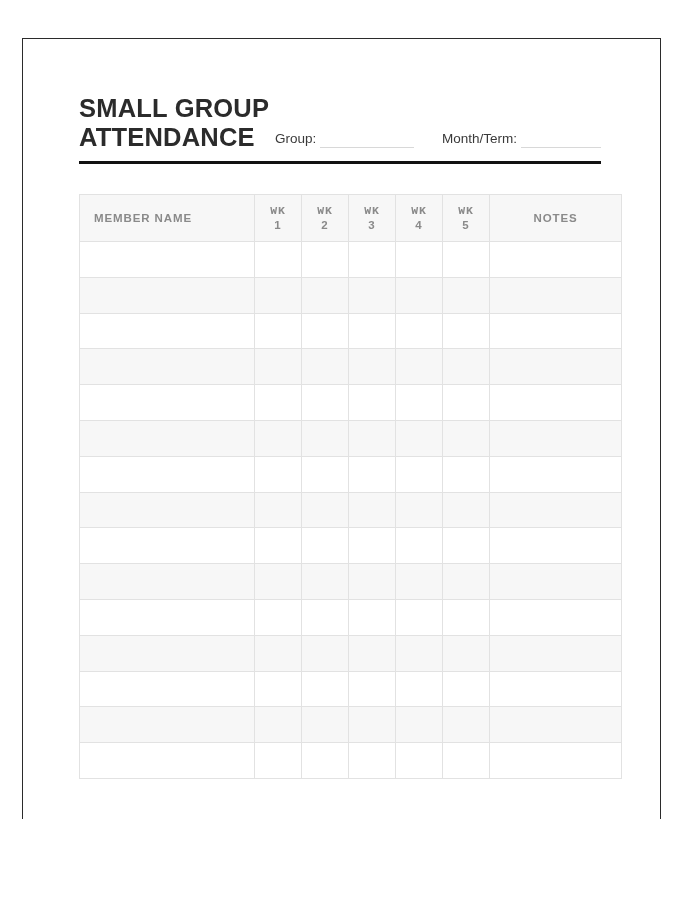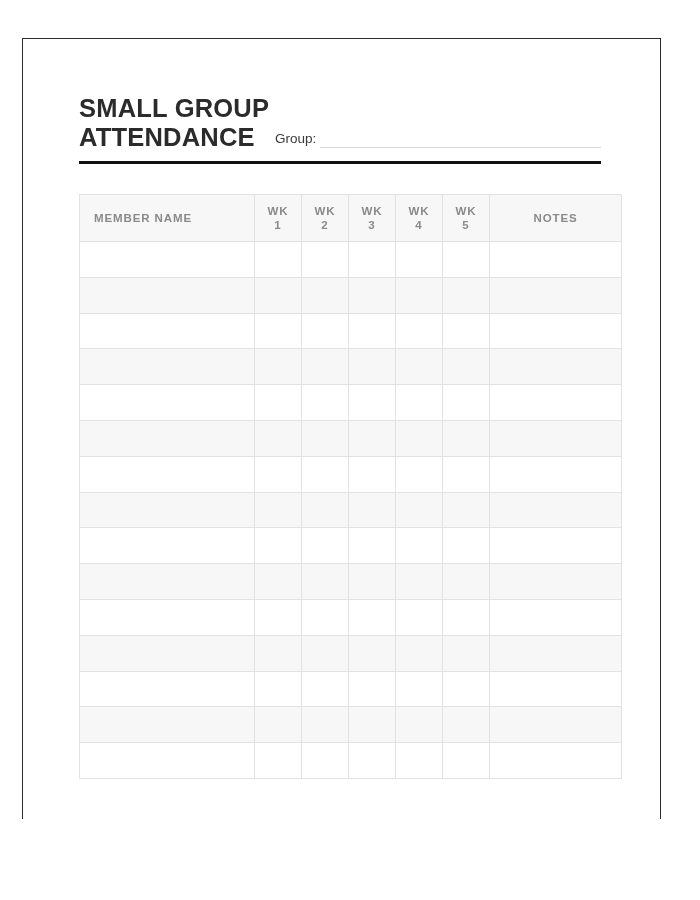--- a/index.html
+++ b/index.html
@@ -144,21 +144,21 @@
     color: #8e8e8e;
   }
 
   th.col-week {
     width: 46px;
     text-align: center;
     line-height: 1.22;
     color: #7e7e7e;
   }
 
-  th.col-week .wk-word { display: block; }
+  th.col-week .wk-word { display: block; font-family: Liberation Mono, monospace; }
   th.col-week .wk-num  { display: block; font-weight: bold; }
 
   th.col-notes {
     width: 131px;
     color: #7e7e7e;
     letter-spacing: 1.2px;
   }
 
   .attendance-table tbody tr {
     height: 34.8px;
@@ -184,20 +184,24 @@
       <h1 class="doc-title">SMALL GROUP
 ATTENDANCE</h1>
 
       <div class="fields">
 
         <div class="field field-group">
           <span class="field-label">Group:</span>
           <span class="field-line"></span>
         </div>
 
+        <div class="field field-term">
+          <span class="field-label">Month/Term:</span>
+          <span class="field-line"></span>
+        </div>
 
       </div>
     </div>
   </div>
 
   <div class="title-rule"></div>
 
   <table class="attendance-table">
     <thead>
       <tr>

